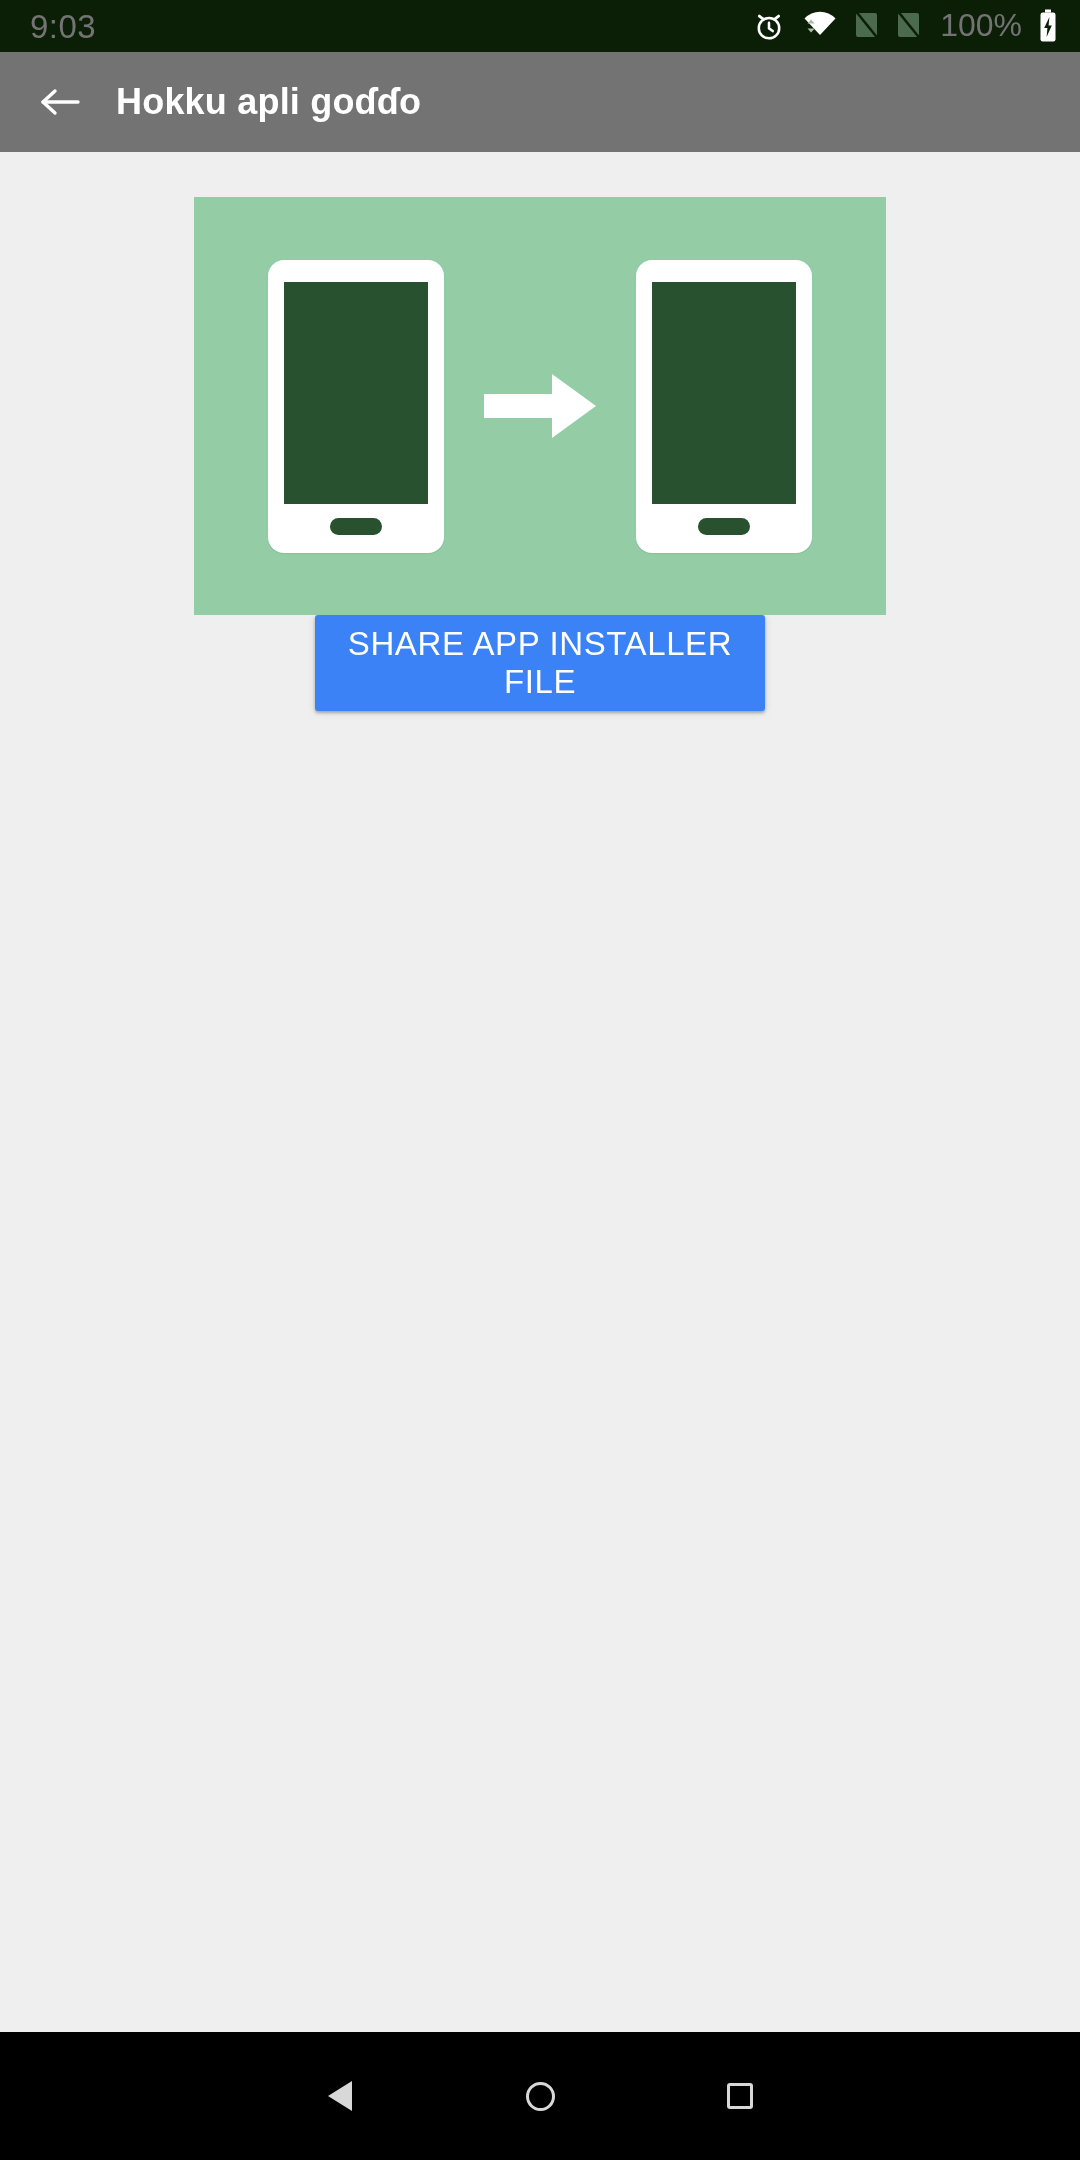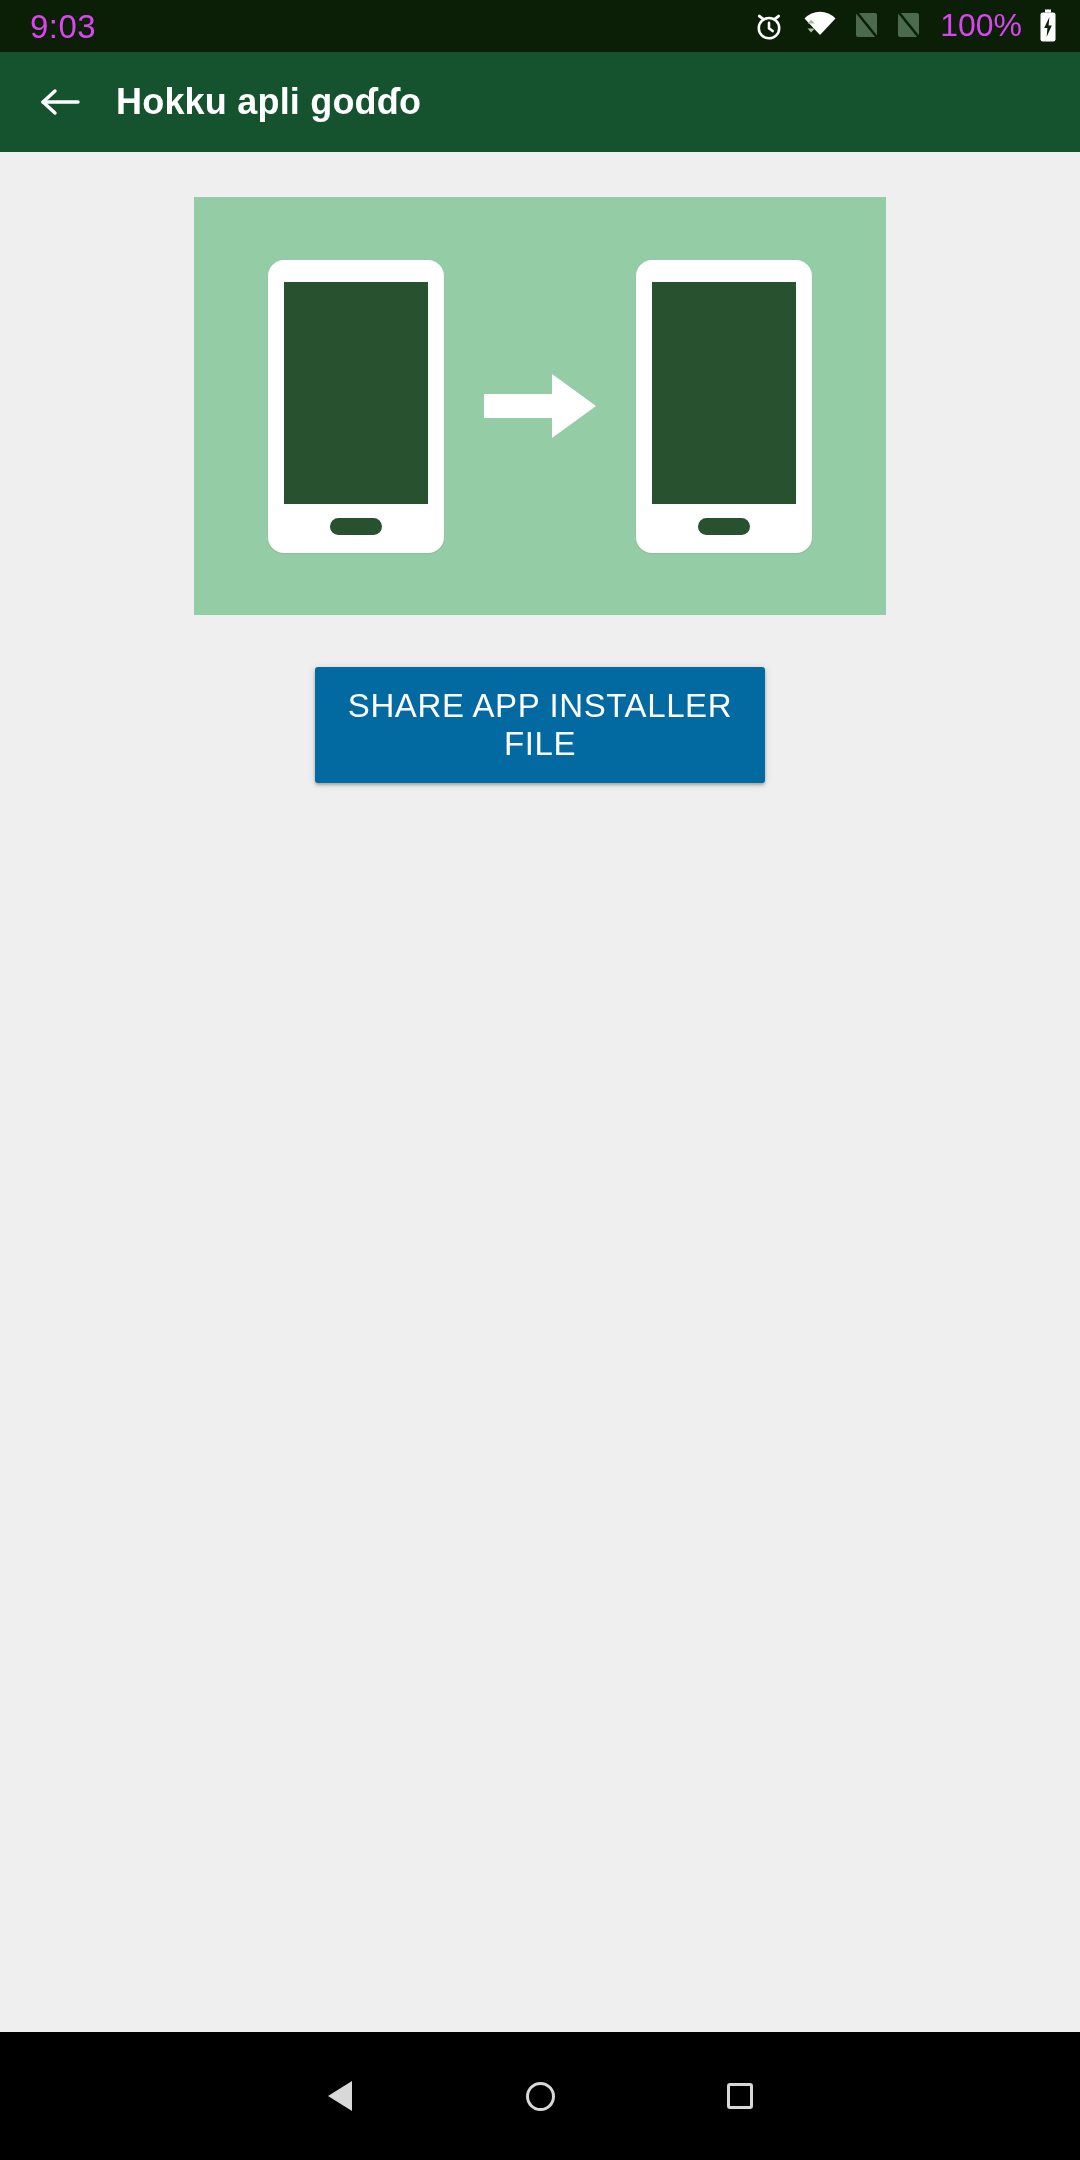--- a/index.html
+++ b/index.html
@@ -8,30 +8,30 @@
     background:#efefef;
     font-family:"Liberation Sans", sans-serif;
     overflow:hidden;
   }
   .screen { position:relative; width:1080px; height:2160px; display:flex; flex-direction:column; }
 
   
   .status-bar{
     height:52px; background:#0a1f06; flex:0 0 52px;
     display:flex; align-items:center; justify-content:space-between;
-    padding:0 22px 0 30px; color:#d946ef;
+    padding:0 22px 0 30px; color:#737373;
   }
   .status-clock{ font-size:33px; font-weight:400; letter-spacing:.5px; line-height:1; }
   .status-icons{ display:flex; align-items:flex-start; gap:16px; }
   .status-icons svg{ display:block; }
   .batt-pct{ font-size:32px; font-weight:400; letter-spacing:0px; line-height:1; margin-left:2px;}
 
   
   .app-bar{
-    flex:0 0 100px; height:100px; background:#14532d;
+    flex:0 0 100px; height:100px; background:#737373;
     display:flex; align-items:center; padding-left:32px; gap:28px;
   }
   .back-btn{
     width:56px; height:56px; display:flex; align-items:center; justify-content:center;
     cursor:pointer;
   }
   .app-title{
     color:#ffffff; font-size:36px; font-weight:700; letter-spacing:.2px;
     white-space:nowrap;
   }
@@ -64,23 +64,22 @@
   .phone .home{
     position:absolute; bottom:18px; left:50%; transform:translateX(-50%);
     width:52px; height:17px; background:#27512f; border-radius:9px;
   }
   .phone-left{ margin-right:36px; }
   .phone-right{ margin-left:36px; }
 
   .arrow{ width:120px; height:76px; display:flex; align-items:center; justify-content:center; }
 
   .share-btn{
-    margin-top:52px;
-    width:450px; height:116px;
-    background:#0369a1; color:#ffffff;
+    width:450px; height:96px;
+    background:#3b82f6; color:#ffffff;
     border:none; border-radius:3px;
     font-family:"Liberation Sans", sans-serif;
     font-size:33px; font-weight:400; letter-spacing:.6px;
     cursor:pointer;
     box-shadow:0 2px 3px rgba(0,0,0,0.26), 0 1px 8px rgba(0,0,0,0.12);
     display:flex; align-items:center; justify-content:center;
   }
 
   
   .nav-bar{

